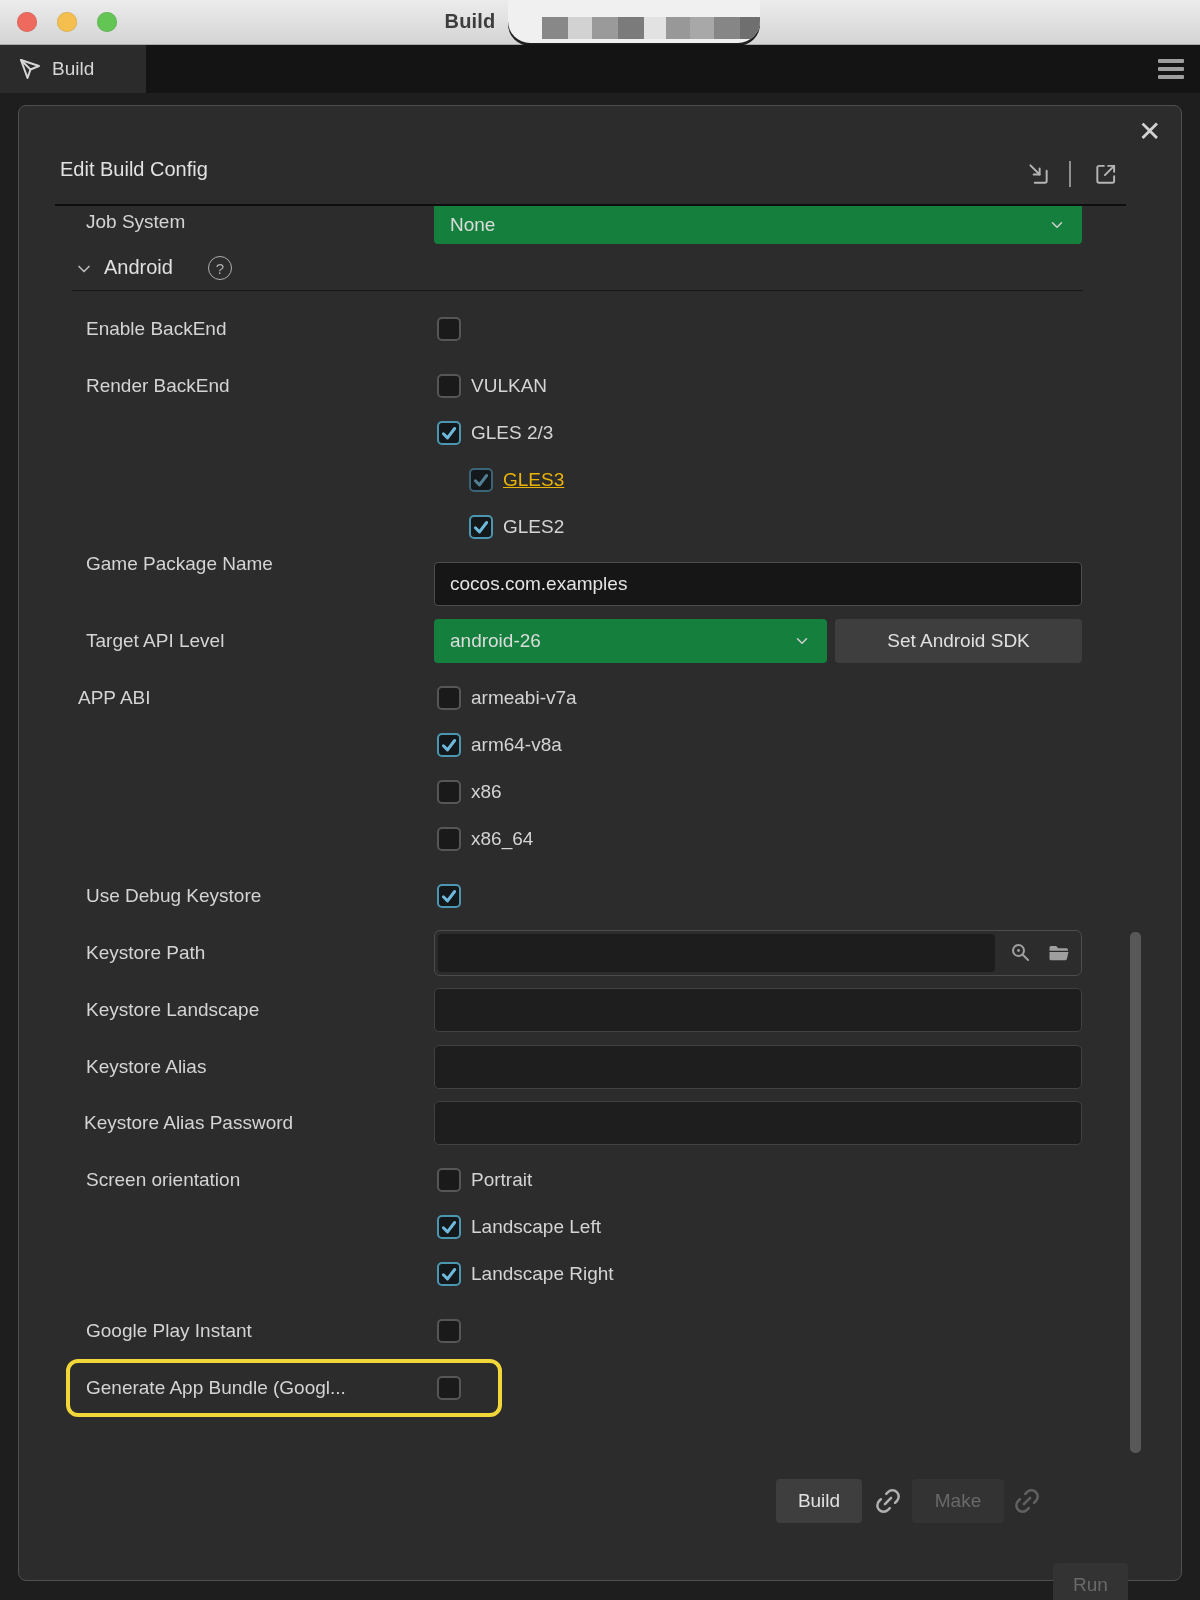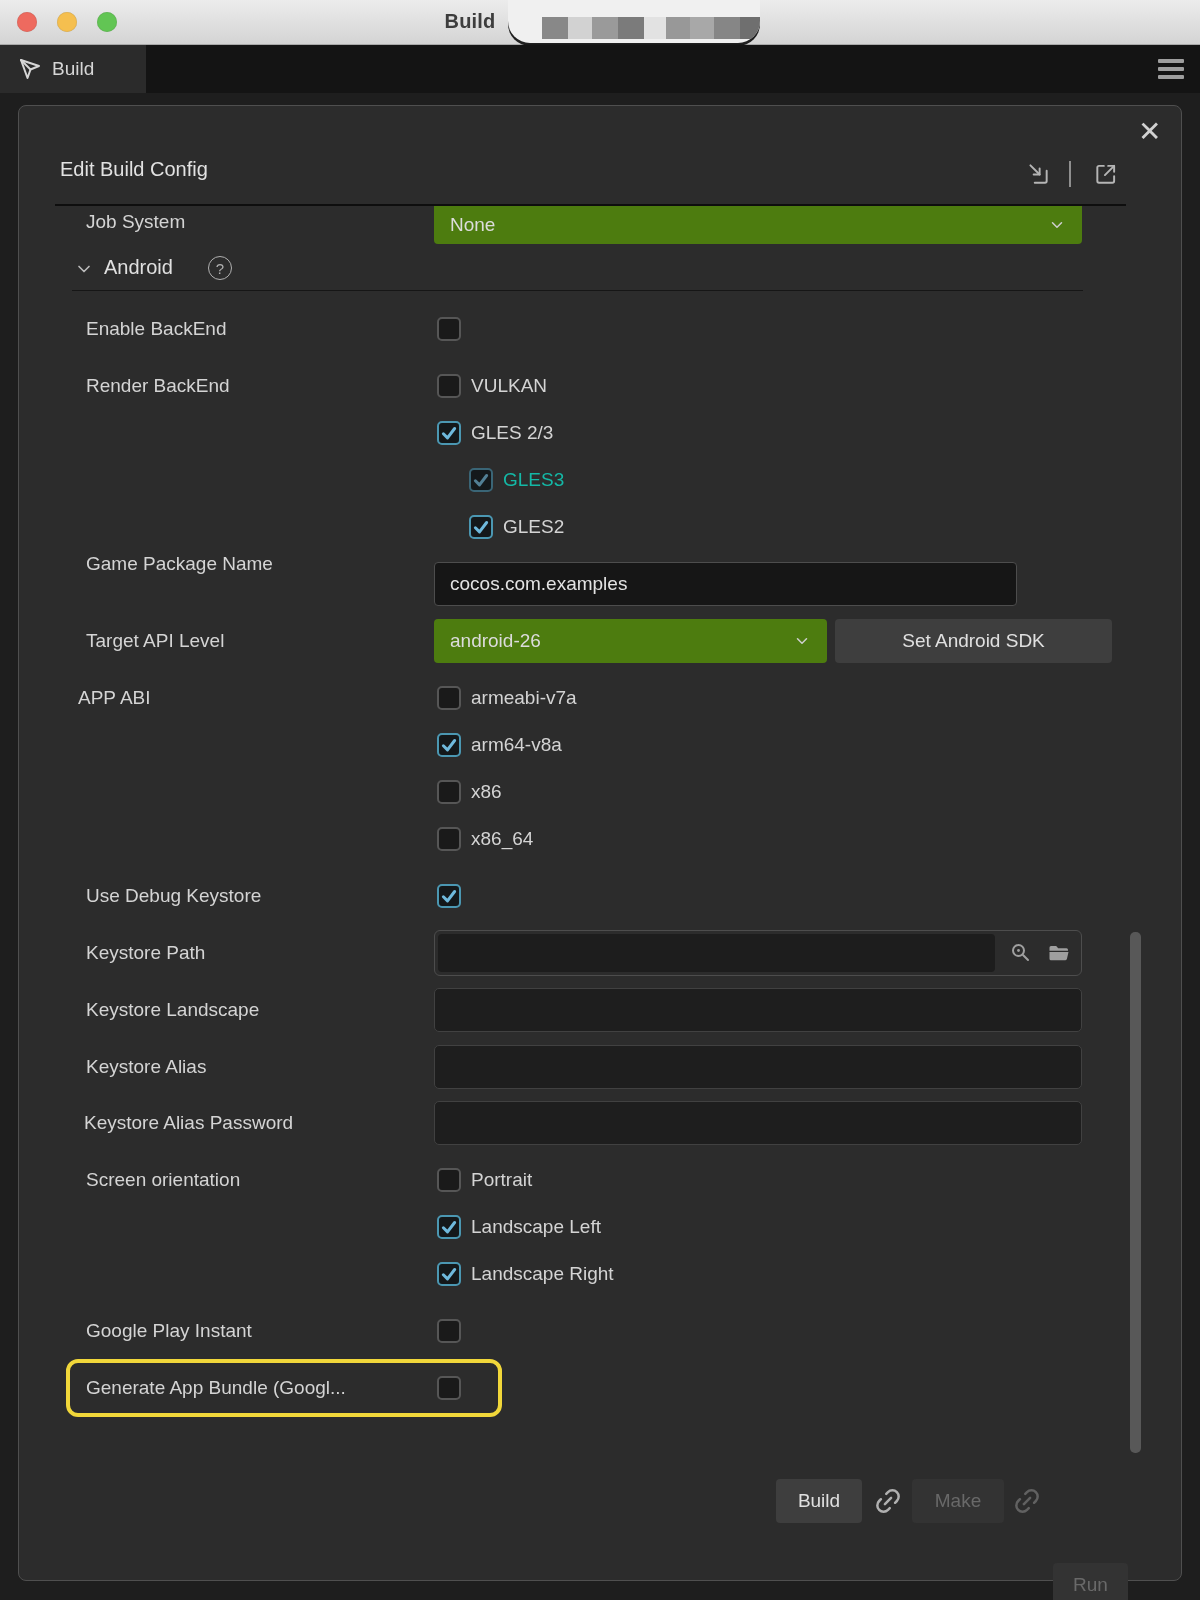--- a/index.html
+++ b/index.html
@@ -52,25 +52,25 @@
     background:#2c2c2c; border:1px solid #4f4f4f; border-radius:8px;
   }
   .dialog-title { left:60px; top:158px; font-size:20px; color:#e2e2e2; font-weight:400; }
   .close-x { left:1138px; top:118px; font-size:28px; color:#d2d2d2; cursor:pointer; line-height:1; }
   .hdr-icon { width:26px; height:26px; color:#b5b5b5; cursor:pointer; }
   .hdr-sep { left:1069px; top:161px; width:2px; height:26px; background:#8f8f8f; }
   .divider-1 { left:55px; top:204px; width:1071px; height:2px; background:#0e0e0e; }
   .divider-2 { left:72px; top:290px; width:1011px; height:1px; background:#161616; }
 
   .f-label { color:#d4d4d4; font-size:19px; line-height:24px; }
-  .f-label.dim { color:#14b8a6; }
+  .f-label.dim { color:#eab308;text-decoration:underline; }
 
   
   .select {
-    background:#4d7c0f; border-radius:4px; color:#dcdcdc; font-size:19px;
+    background:#15803d; border-radius:4px; color:#dcdcdc; font-size:19px;
     display:flex; align-items:center; padding:0 16px; cursor:pointer;
   }
   .select .chev { margin-left:auto; width:18px; height:18px; color:#cfcfcf; }
   .text-input {
     background:#161616; border:1px solid #4d4d4d; border-radius:4px;
     color:#e3e3e3; font-size:19px; padding:0 15px; outline:none;
   }
   .empty-input {
     background:#1e1e1e; border:1px solid #414141; border-radius:5px;
     color:#e3e3e3; font-size:19px; padding:0 15px; outline:none;
@@ -228,30 +228,30 @@
 <div class="abs f-label dim" style="left:503px;top:468px">GLES3</div>
 
 <span class="abs cb checked" style="left:469px;top:515px">
   <svg viewBox="0 0 24 24" fill="none" stroke-width="4" stroke-linecap="round" stroke-linejoin="round">
       <polyline points="4.5,13 10,18.5 19.5,6"></polyline>
     </svg>
 </span>
 <div class="abs f-label" style="left:503px;top:515px">GLES2</div>
 
 <div class="abs f-label" style="left:86px;top:552px">Game Package Name</div>
-<input class="abs text-input" style="left: 434px; top: 562px; width: 583px; height: 44px;" value="cocos.com.examples">
+<input class="abs text-input" style="left: 434px; top: 562px; width: 648px; height: 44px;" value="cocos.com.examples">
 
 <div class="abs f-label" style="left:86px;top:629px">Target API Level</div>
 <div class="abs select" style="left:434px;top:619px;width:393px;height:44px">
   <span>android-26</span>
   <svg class="stroke chev" viewBox="0 0 24 24">
       <polyline points="6,9 12,15 18,9"></polyline>
     </svg>
 </div>
-<button class="abs btn" style="left:835px;top:619px;width:277px;height:44px">Set Android SDK</button>
+<button class="abs btn" style="left:835px;top:619px;width:247px;height:44px">Set Android SDK</button>
 
 <div class="abs f-label" style="left:78px;top:686px">APP ABI</div>
 
 <span class="abs cb" style="left:437px;top:686px">
   
 </span>
 <div class="abs f-label" style="left:471px;top:686px">armeabi-v7a</div>
 
 <span class="abs cb checked" style="left:437px;top:733px">
   <svg viewBox="0 0 24 24" fill="none" stroke-width="4" stroke-linecap="round" stroke-linejoin="round">

